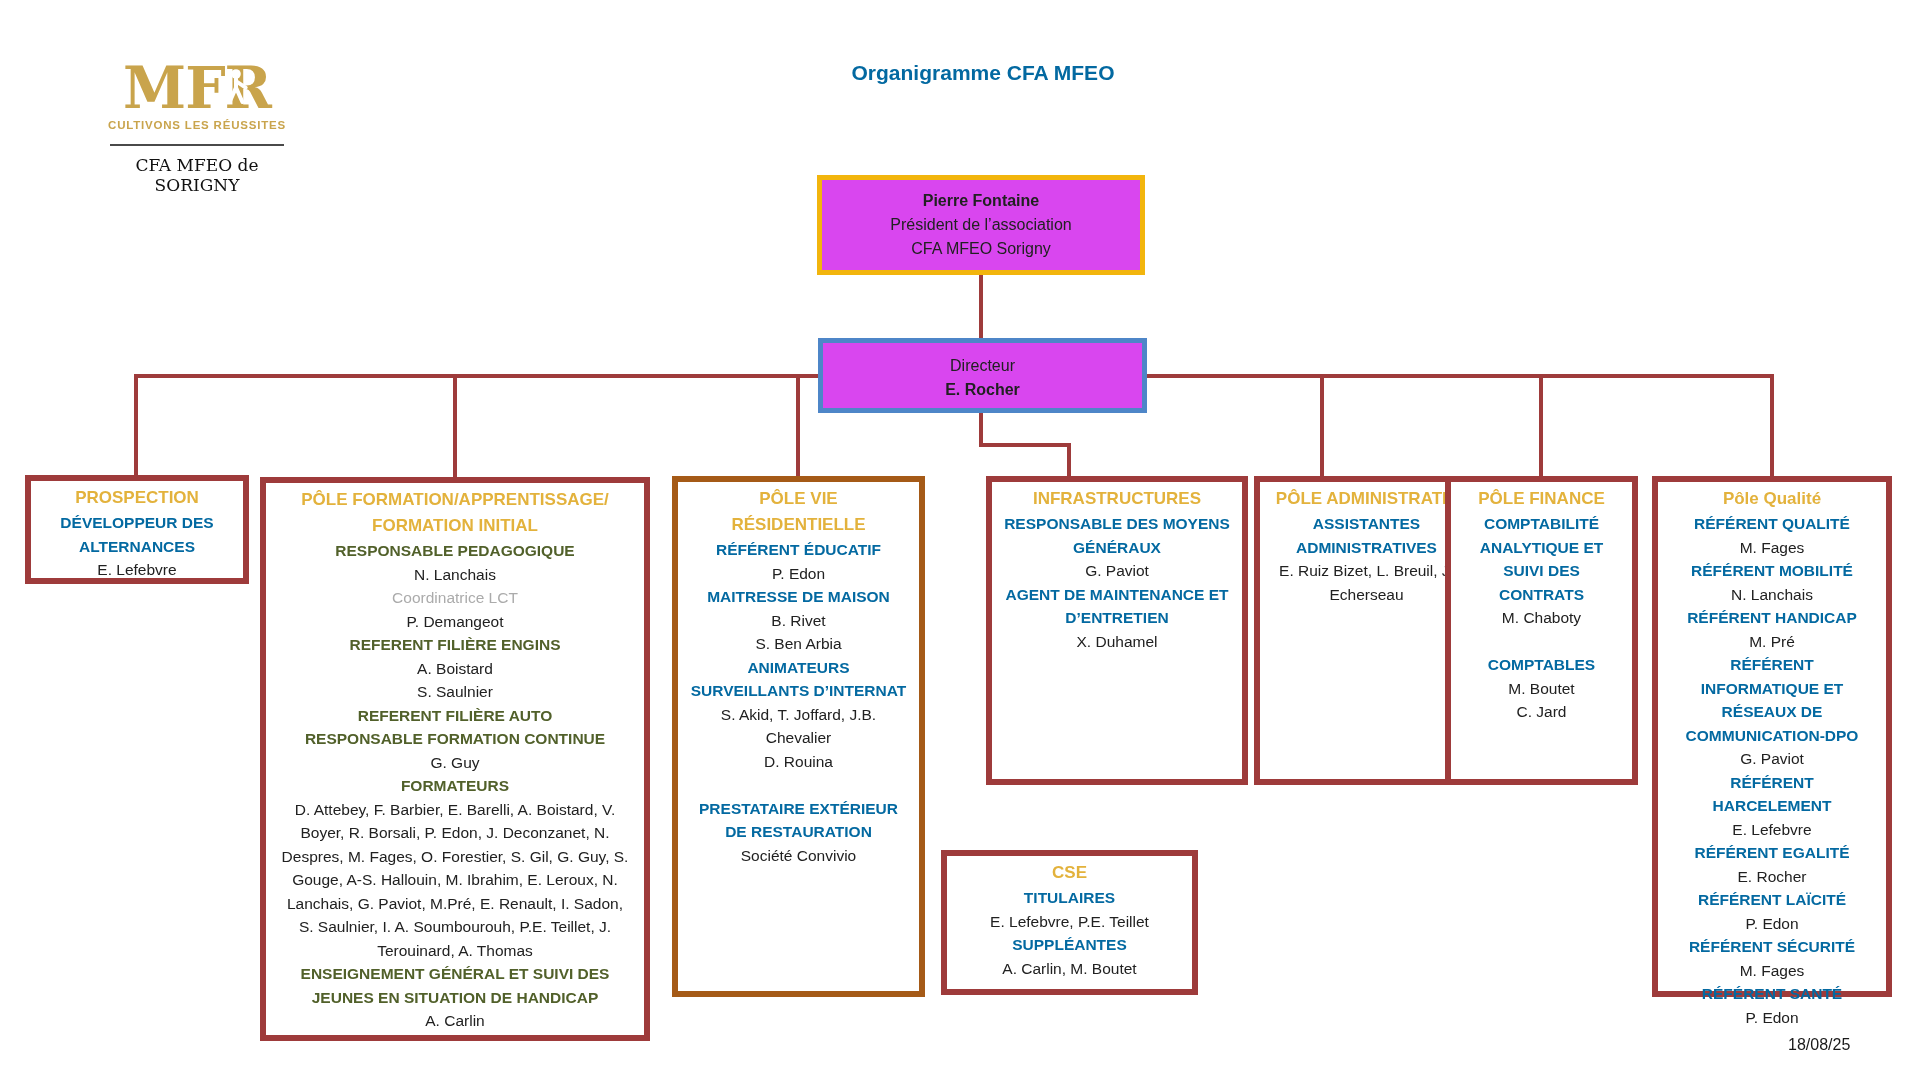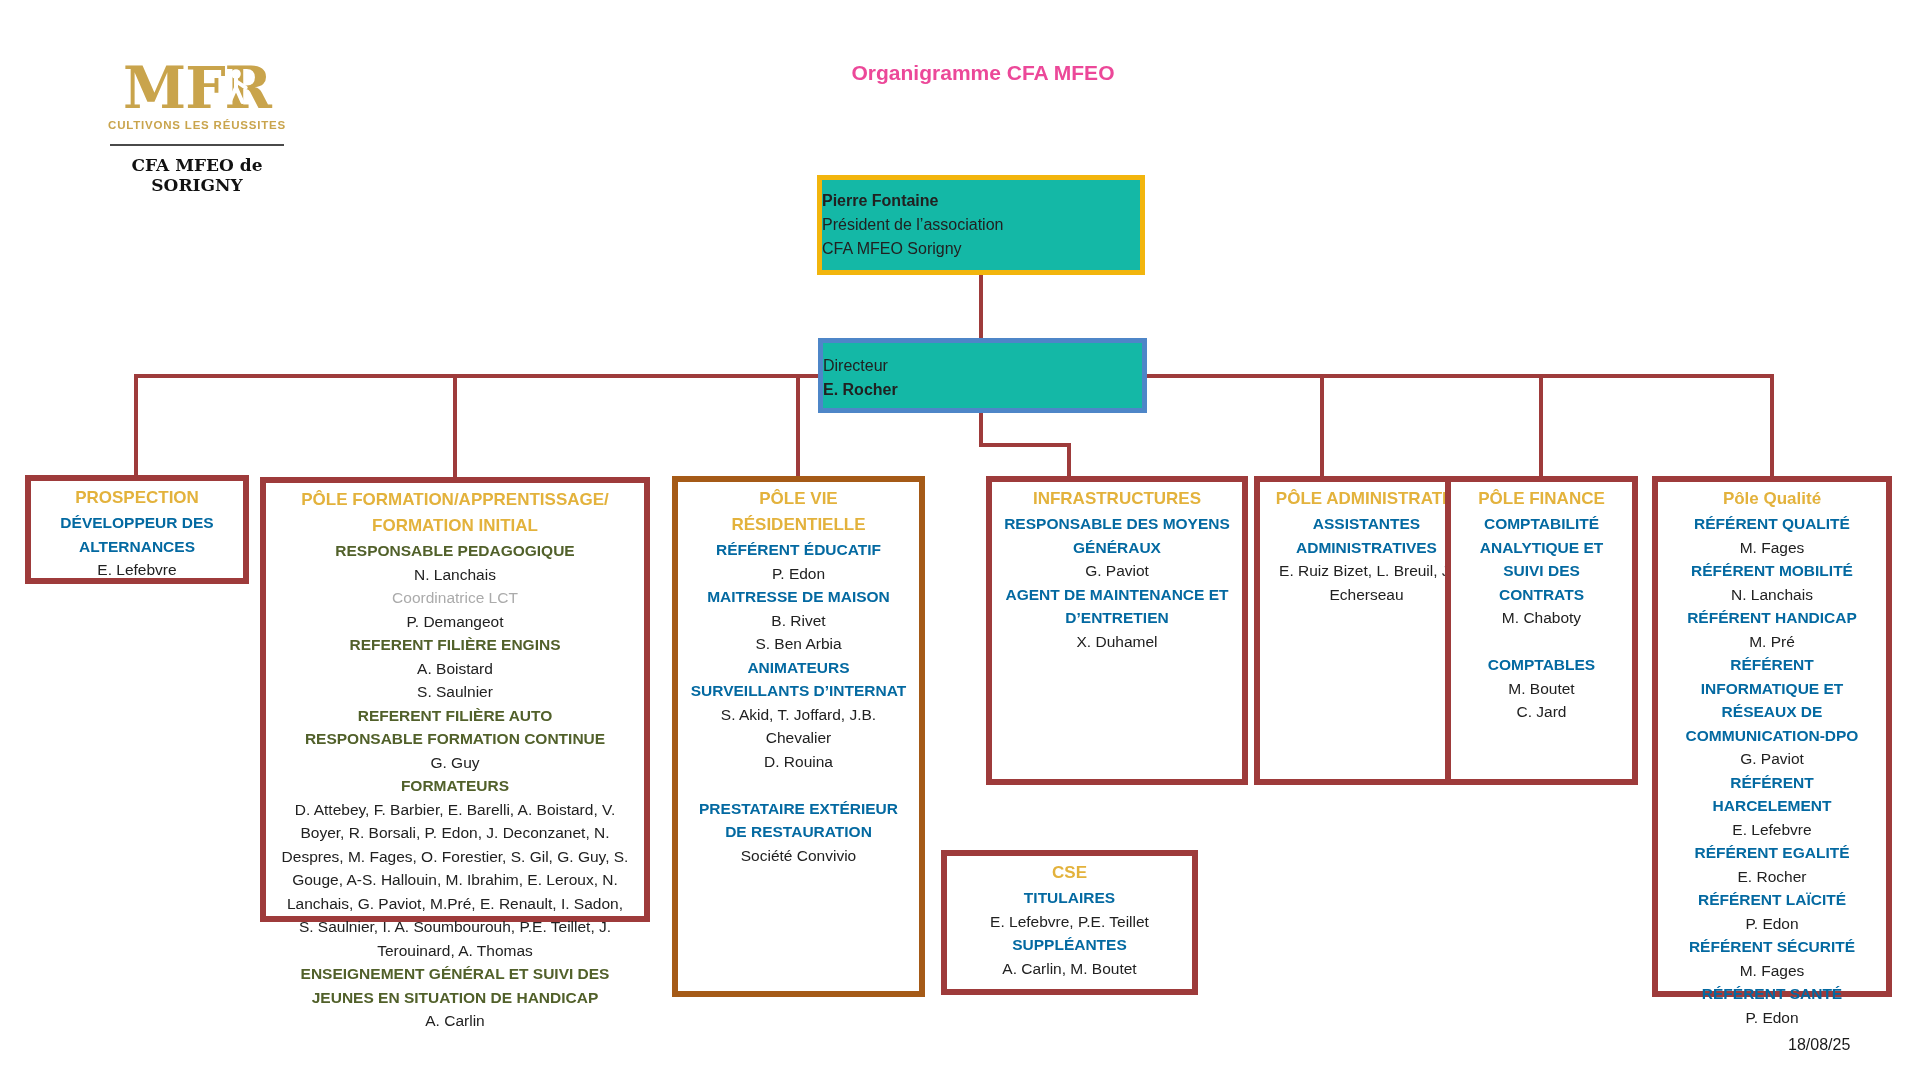--- a/index.html
+++ b/index.html
@@ -7,32 +7,32 @@
          font-family:"Liberation Sans", sans-serif;color:#212121;}
 
   
   .logo{position:absolute;left:103px;top:58px;width:188px;text-align:center;}
   .logo-brand{position:relative;font-family:"DejaVu Serif", serif;font-weight:bold;
               font-size:57px;line-height:60px;color:#C9A44C;letter-spacing:-1px;}
   .logo-person{position:absolute;left:121px;top:9px;width:24px;height:38px;}
   .logo-person svg{width:100%;height:100%;}
   .logo-tagline{margin-top:1px;font-size:11.5px;font-weight:bold;color:#C9A44C;letter-spacing:0.8px;}
   .logo-divider{width:174px;height:2px;background:#4a4a4a;margin:13px auto 9px auto;}
-  .logo-org{font-family:"DejaVu Serif", serif;font-weight:bold;font-size:17px;color:#111;}
+  .logo-org{font-family:"DejaVu Serif", serif;font-weight:normal;font-size:17px;color:#111;}
 
   
   .page-title{position:absolute;left:983px;top:61px;transform:translateX(-50%);
-              font-size:21px;font-weight:bold;color:#ec4899;white-space:nowrap;}
+              font-size:21px;font-weight:bold;color:#0369a1;white-space:nowrap;}
   .date{position:absolute;left:1788px;top:1036px;font-size:16px;color:#1a1a1a;}
 
   
   .connector{position:absolute;background:#9E3B3B;}
 
   
-  .box{position:absolute;box-sizing:border-box;background:#14b8a6;text-align:left;}
+  .box{position:absolute;box-sizing:border-box;background:#d946ef;text-align:center;}
   .president{left:817px;top:175px;width:328px;height:100px;border:5px solid #F2B50D;
              padding-top:9px;font-size:16px;line-height:24px;}
   .president .b-name{font-weight:bold;}
   .director{left:818px;top:338px;width:329px;height:75px;border:5px solid #4E86C8;
             padding-top:11px;font-size:16px;line-height:24px;}
   .director .b-name{font-weight:bold;}
 
   
   .dept{position:absolute;box-sizing:border-box;background:#fff;border:6px solid #9E3B3B;
         text-align:center;padding:4px 12px;font-size:15.5px;line-height:23.5px;color:#212121;}
@@ -89,21 +89,21 @@
   </div>
 
   <section class="dept" style="left:25px;top:475px;width:224px;height:109px;">
     <div class="dept-title">PROSPECTION</div>
     <div class="dept-body">
         <div class="line line-gray">DÉVELOPPEUR DES ALTERNANCES</div>
         <div class="line line-name">E. Lefebvre</div>
       </div>
   </section>
 
-  <section class="dept" style="left:260px;top:477px;width:390px;height:445px;">
+  <section class="dept" style="left:260px;top:477px;width:390px;height:564px;">
     <div class="dept-title">PÔLE FORMATION/APPRENTISSAGE/ FORMATION INITIAL</div>
     <div class="dept-body">
         <div class="line line-green">RESPONSABLE PEDAGOGIQUE</div>
         <div class="line line-name">N. Lanchais</div>
         <div class="line line-muted">Coordinatrice LCT</div>
         <div class="line line-name">P. Demangeot</div>
         <div class="line line-green">REFERENT FILIÈRE ENGINS</div>
         <div class="line line-name">A. Boistard</div>
         <div class="line line-name">S. Saulnier</div>
         <div class="line line-green">REFERENT FILIÈRE AUTO</div>

